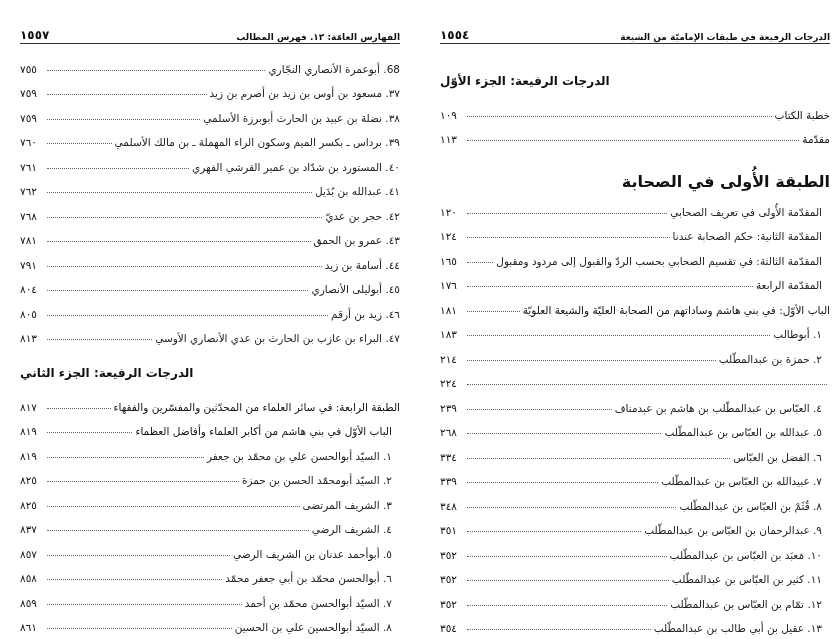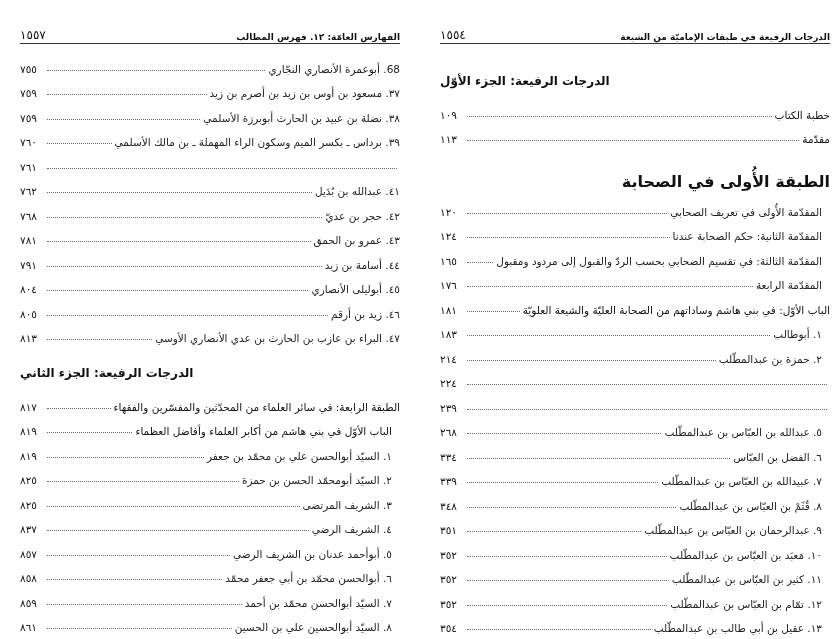--- a/index.html
+++ b/index.html
@@ -4,21 +4,21 @@
 <style>
   html, body { margin:0; padding:0; background:#ffffff; }
   body { width:835px; height:639px; position:relative; overflow:hidden;
          font-family:"DejaVu Sans", sans-serif; color:#111; }
   .page { position:absolute; top:0; height:639px; }
   .page-left  { left:20px;  width:380px; }
   .page-right { left:440px; width:390px; }
   .running-head { position:absolute; top:26px; left:0; right:0; height:16px;
                   direction:rtl; display:flex; justify-content:space-between; align-items:flex-end; }
   .rh-title { font-size:9px; font-weight:bold; }
-  .rh-num { font-size:12px; font-weight:normal; direction:ltr;text-align:center; }
+  .rh-num { font-size:12px; font-weight:bold; direction:ltr;text-align:center; }
   .rule { position:absolute; top:43px; left:0; right:0; height:0; border-top:1.5px solid #333; }
   .toc { position:absolute; left:0; right:0; direction:rtl; }
   .row { height:24.5px; display:flex; align-items:flex-end; direction:rtl; font-size:10.5px; }
   .row .lbl { white-space:nowrap; }
   .row .dots { flex:1; border-bottom:1px dotted #666; margin:0 3px 4px 3px; height:0; }
   .row .pg { white-space:nowrap; min-width:24px; text-align:left; font-size:10.5px; }
   .row.bold .lbl { font-weight:normal; }
   .row.sub .lbl { padding-right:8px; }
   .row.plain .lbl { color:#222; }
   .heading-center { text-align:left; font-weight:bold; font-size:12px; height:30px; line-height:30px; direction:rtl; }
@@ -51,20 +51,21 @@
           <span class="lbl">٣٨. نضلة بن عبيد بن الحارث أبوبرزة الأسلمي</span>
           <span class="dots"></span>
           <span class="pg">٧٥٩</span>
         </div>
         <div class="row plain">
           <span class="lbl">٣٩. برداس ـ بكسر الميم وسكون الراء المهملة ـ بن مالك الأسلمي</span>
           <span class="dots"></span>
           <span class="pg">٧٦٠</span>
         </div>
         <div class="row plain">
+          <span class="lbl">٤٠. المستورد بن شدّاد بن عمير القرشي الفهري</span>
           <span class="dots"></span>
           <span class="pg">٧٦١</span>
         </div>
         <div class="row plain">
           <span class="lbl">٤١. عبدالله بن بُدَيل</span>
           <span class="dots"></span>
           <span class="pg">٧٦٢</span>
         </div>
         <div class="row plain">
           <span class="lbl">٤٢. حجر بن عديّ</span>
@@ -214,20 +215,21 @@
         <div class="row plain sub">
           <span class="lbl">٢. حمزة بن عبدالمطّلب</span>
           <span class="dots"></span>
           <span class="pg">٢١٤</span>
         </div>
         <div class="row plain sub">
           <span class="dots"></span>
           <span class="pg">٢٢٤</span>
         </div>
         <div class="row plain sub">
+          <span class="lbl">٤. العبّاس بن عبدالمطّلب بن هاشم بن عبدمناف</span>
           <span class="dots"></span>
           <span class="pg">٢٣٩</span>
         </div>
         <div class="row plain sub">
           <span class="lbl">٥. عبدالله بن العبّاس بن عبدالمطّلب</span>
           <span class="dots"></span>
           <span class="pg">٢٦٨</span>
         </div>
         <div class="row plain sub">
           <span class="lbl">٦. الفضل بن العبّاس</span>

